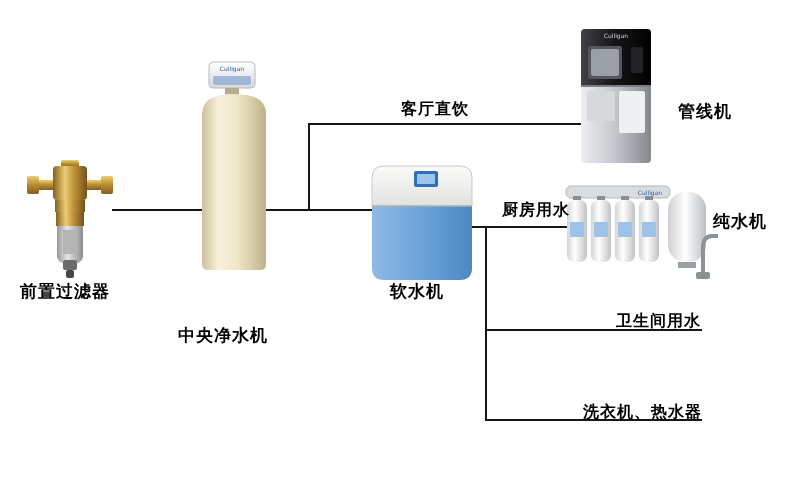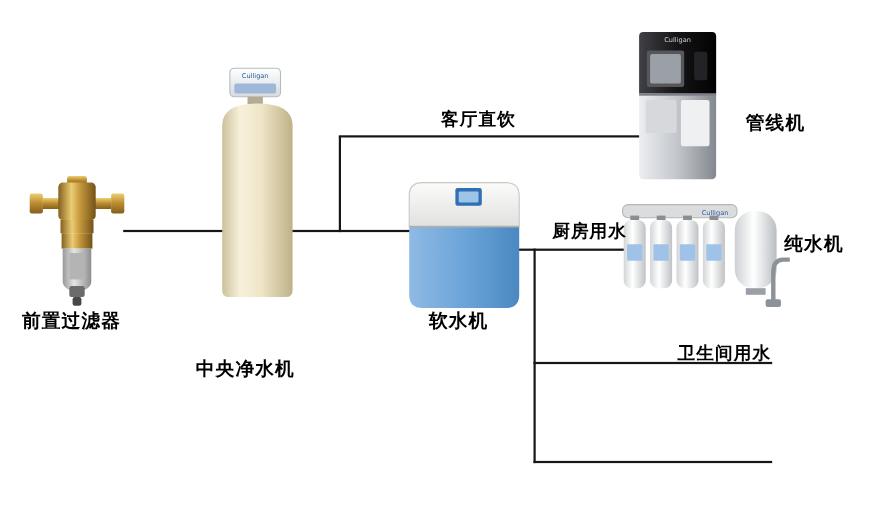--- a/index.html
+++ b/index.html
@@ -172,14 +172,15 @@
 
   <div class="lbl lbl-device" style="left:20px;top:280px;">前置过滤器</div>
   <div class="lbl lbl-device" style="left:178px;top:280px;margin-top:44px;">中央净水机</div>
   <div class="lbl lbl-device" style="left:390px;top:280px;">软水机</div>
   <div class="lbl lbl-device" style="left:678px;top:100px;">管线机</div>
   <div class="lbl lbl-device" style="left:713px;top:210px;text-align:right;">纯水机</div>
 
   <div class="lbl lbl-pipe" style="left:401px;top:99px;">客厅直饮</div>
   <div class="lbl lbl-pipe" style="left:502px;top:200px;">厨房用水</div>
   <div class="lbl lbl-pipe" style="left:616px;top:311px;">卫生间用水</div>
+  <div class="lbl lbl-pipe" style="left:583px;top:402px;">洗衣机、热水器</div>
 
 </div>
 
 </body></html>

